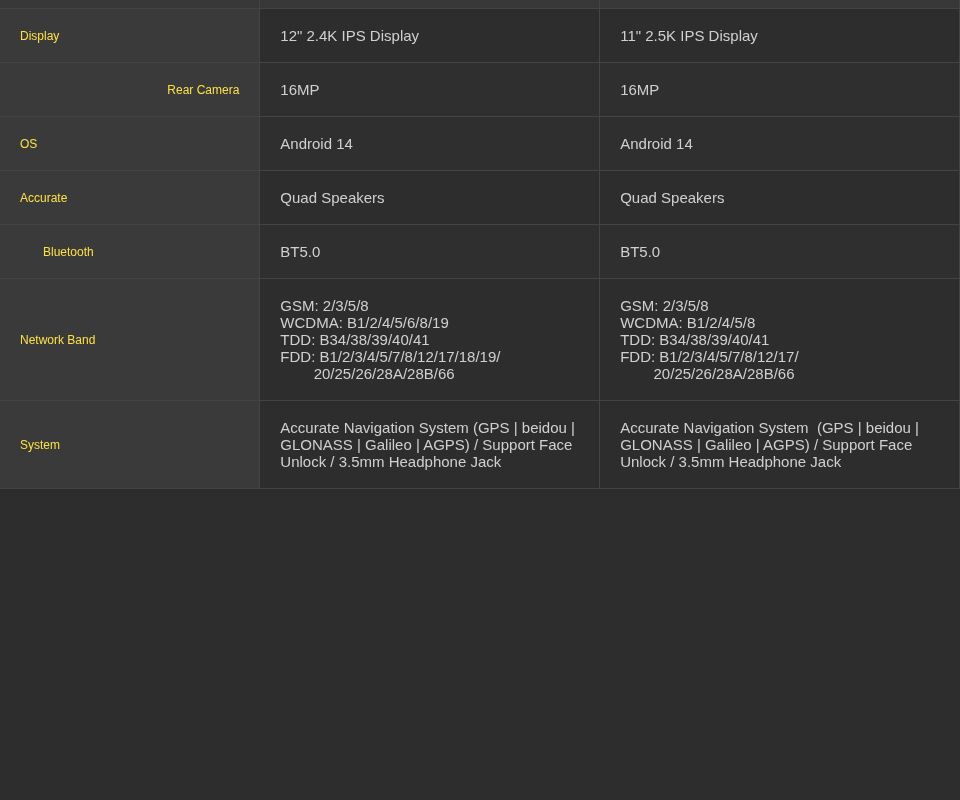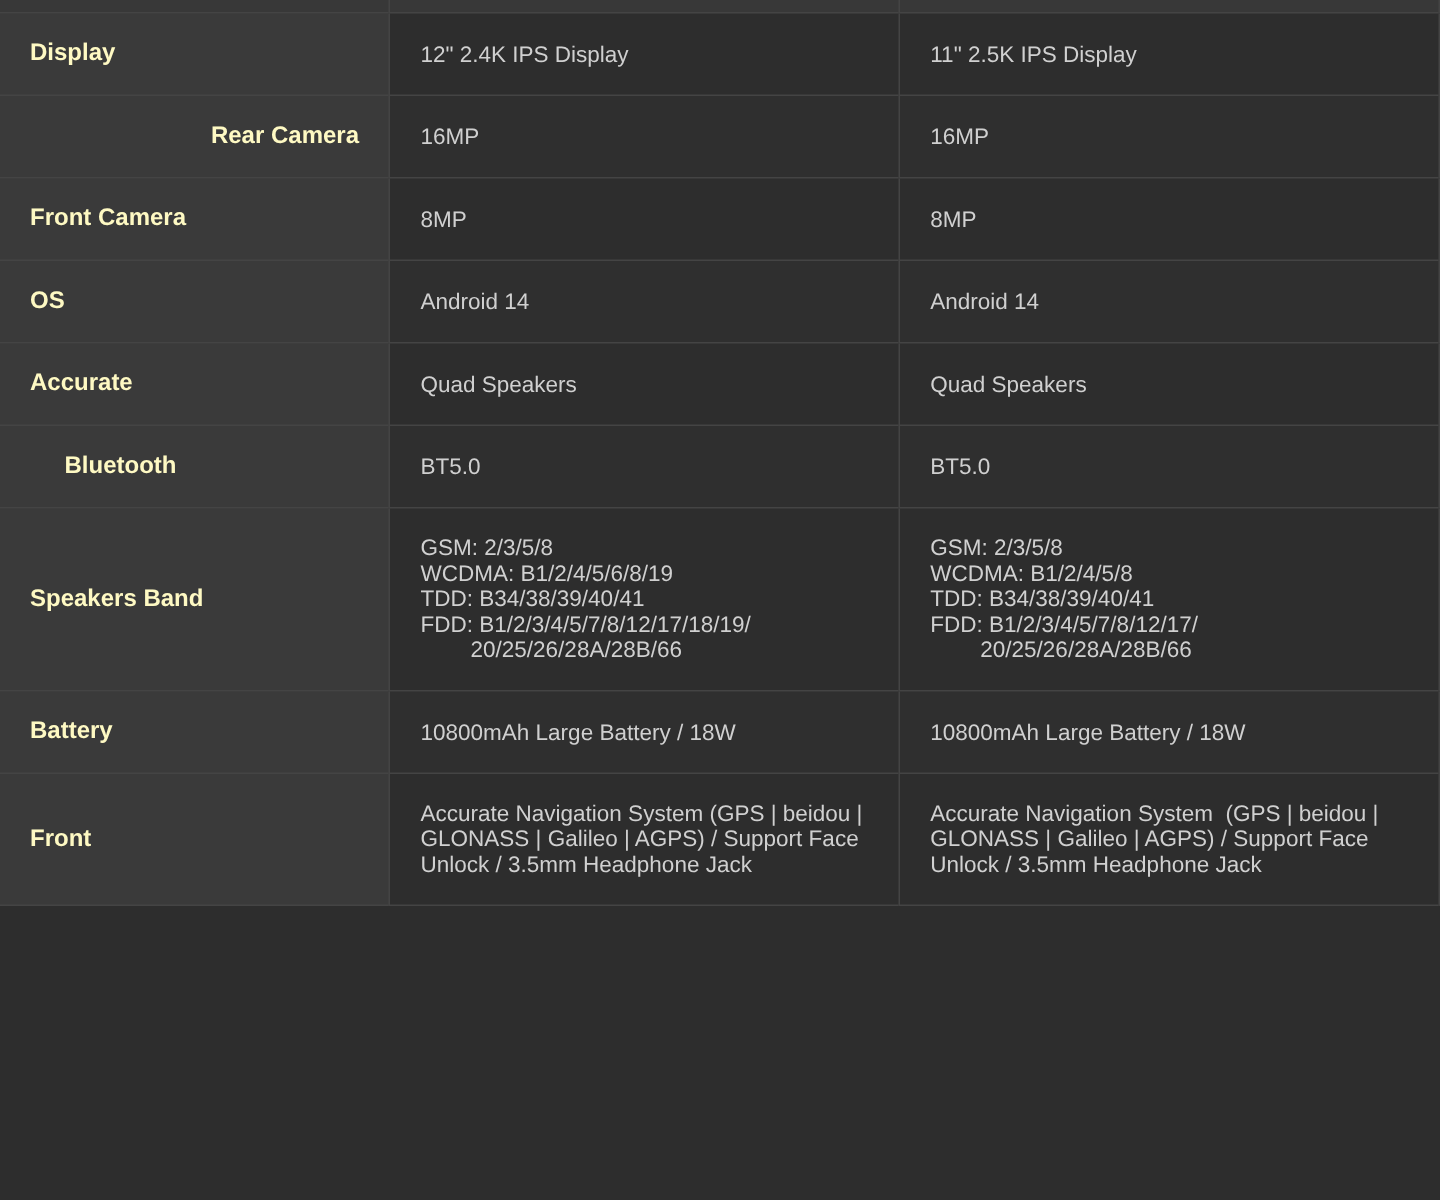--- a/index.html
+++ b/index.html
@@ -27,23 +27,23 @@
 
     .comparison-table td {
       padding: 18px 20px;
       vertical-align: middle;
       border-right: 1px solid #444;
     }
 
     .label-cell {
       width: 260px;
       background-color: #383838;
-      font-weight: bold;
-      font-size: 16px;
-      color: #fef9c3;
+      font-weight: normal;
+      font-size: 12px;
+      color: #fde047;
     }
 
     .value-cell {
       width: 340px;
       background-color: #2d2d2d;
       font-size: 15px;
       color: #d0d0d0;
     }
 
     .value-cell:last-child {
@@ -84,56 +84,46 @@
         <td class="label-cell" style="background-color: rgb(58, 58, 58); border-right: 1px solid rgb(68, 68, 68);">Display</td>
         <td class="value-cell" style="border-right: 1px solid rgb(68, 68, 68); background-color: rgb(45, 45, 45); white-space: pre-wrap;">12" 2.4K IPS Display</td>
         <td class="value-cell" style="background-color: rgb(45, 45, 45); white-space: pre-wrap;">11" 2.5K IPS Display</td>
       </tr>
       <tr>
         <td class="label-cell" style="background-color: rgb(58, 58, 58); border-right: 1px solid rgb(68, 68, 68); text-align: right;">Rear Camera</td>
         <td class="value-cell" style="border-right: 1px solid rgb(68, 68, 68); background-color: rgb(47, 47, 47); white-space: pre-wrap;">16MP</td>
         <td class="value-cell" style="background-color: rgb(47, 47, 47); white-space: pre-wrap;">16MP</td>
       </tr>
       <tr>
-        <td class="label-cell" style="background-color: rgb(58, 58, 58); border-right: 1px solid rgb(68, 68, 68);">Front Camera</td>
-        <td class="value-cell" style="border-right: 1px solid rgb(68, 68, 68); background-color: rgb(45, 45, 45); white-space: pre-wrap;">8MP</td>
-        <td class="value-cell" style="background-color: rgb(45, 45, 45); white-space: pre-wrap;">8MP</td>
-      </tr>
-      <tr>
         <td class="label-cell" style="background-color: rgb(58, 58, 58); border-right: 1px solid rgb(68, 68, 68); margin-left: 40px;">OS</td>
         <td class="value-cell" style="border-right: 1px solid rgb(68, 68, 68); background-color: rgb(47, 47, 47); white-space: pre-wrap;">Android 14</td>
         <td class="value-cell" style="background-color: rgb(47, 47, 47); white-space: pre-wrap;">Android 14</td>
       </tr>
       <tr>
         <td class="label-cell" style="background-color: rgb(58, 58, 58); border-right: 1px solid rgb(68, 68, 68);">Accurate</td>
         <td class="value-cell" style="border-right: 1px solid rgb(68, 68, 68); background-color: rgb(45, 45, 45); white-space: pre-wrap;">Quad Speakers</td>
         <td class="value-cell" style="background-color: rgb(45, 45, 45); white-space: pre-wrap;">Quad Speakers</td>
       </tr>
       <tr>
         <td class="label-cell" style="background-color: rgb(58, 58, 58); border-right: 1px solid rgb(68, 68, 68); padding-left: 43px;">Bluetooth</td>
         <td class="value-cell" style="border-right: 1px solid rgb(68, 68, 68); background-color: rgb(47, 47, 47); white-space: pre-wrap;">BT5.0</td>
         <td class="value-cell" style="background-color: rgb(47, 47, 47); white-space: pre-wrap;">BT5.0</td>
       </tr>
       <tr>
-        <td class="label-cell" style="background-color: rgb(58, 58, 58); border-right: 1px solid rgb(68, 68, 68);">Speakers Band</td>
+        <td class="label-cell" style="background-color: rgb(58, 58, 58); border-right: 1px solid rgb(68, 68, 68);">Network Band</td>
         <td class="value-cell" style="border-right: 1px solid rgb(68, 68, 68); background-color: rgb(45, 45, 45); white-space: pre-wrap;">GSM: 2/3/5/8
 WCDMA: B1/2/4/5/6/8/19
 TDD: B34/38/39/40/41
 FDD: B1/2/3/4/5/7/8/12/17/18/19/
         20/25/26/28A/28B/66</td>
         <td class="value-cell" style="background-color: rgb(45, 45, 45); white-space: pre-wrap;">GSM: 2/3/5/8
 WCDMA: B1/2/4/5/8
 TDD: B34/38/39/40/41
 FDD: B1/2/3/4/5/7/8/12/17/
         20/25/26/28A/28B/66</td>
       </tr>
       <tr>
-        <td class="label-cell" style="background-color: rgb(58, 58, 58); border-right: 1px solid rgb(68, 68, 68);">Battery</td>
-        <td class="value-cell" style="border-right: 1px solid rgb(68, 68, 68); background-color: rgb(47, 47, 47); white-space: pre-wrap;">10800mAh Large Battery / 18W</td>
-        <td class="value-cell" style="background-color: rgb(47, 47, 47); white-space: pre-wrap;">10800mAh Large Battery / 18W</td>
-      </tr>
-      <tr>
-        <td class="label-cell" style="background-color: rgb(58, 58, 58); border-right: 1px solid rgb(68, 68, 68);">Front</td>
+        <td class="label-cell" style="background-color: rgb(58, 58, 58); border-right: 1px solid rgb(68, 68, 68);">System</td>
         <td class="value-cell" style="border-right: 1px solid rgb(68, 68, 68); background-color: rgb(45, 45, 45); white-space: pre-wrap;">Accurate Navigation System (GPS | beidou | GLONASS | Galileo | AGPS) / Support Face Unlock / 3.5mm Headphone Jack</td>
         <td class="value-cell" style="background-color: rgb(45, 45, 45); white-space: pre-wrap;">Accurate Navigation System  (GPS | beidou | GLONASS | Galileo | AGPS) / Support Face Unlock / 3.5mm Headphone Jack</td>
       </tr>
     </tbody>
 </table>
 
 </body></html>

